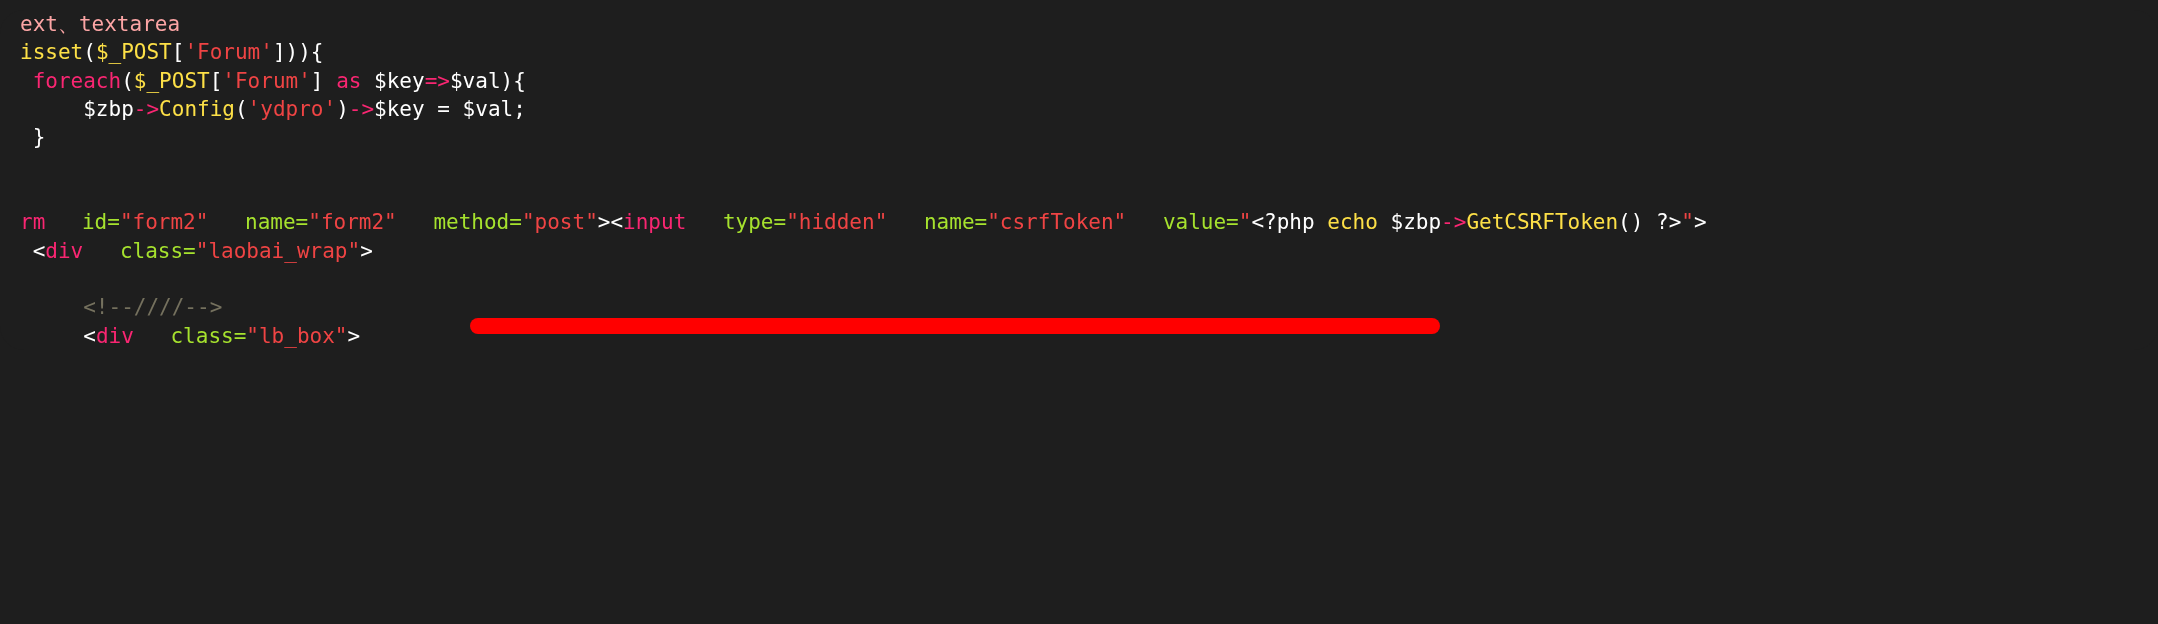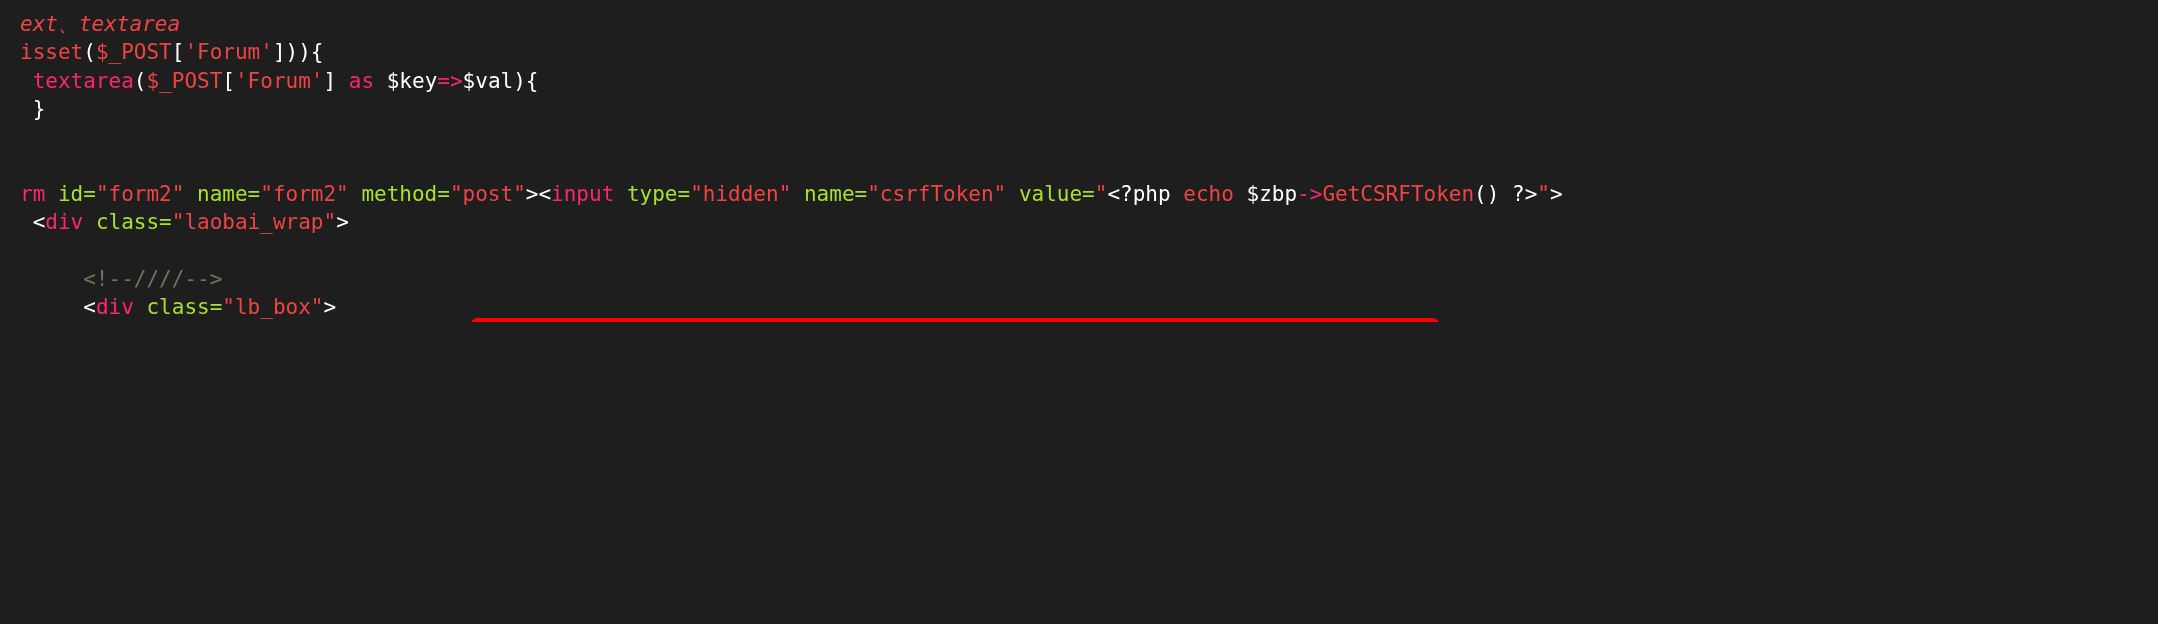--- a/index.html
+++ b/index.html
@@ -23,45 +23,46 @@
     width: 100%;
     position: relative;
     overflow: hidden;
   }
   .code-line {
     white-space: pre;
     padding: 0 20px;
   }
   .white { color: #ffffff; }
   .pink { color: #f92672; }
-  .blue { color: #ef4444; }
-  .green { color: #a6e22e; }
+  .blue { color: #fde047; }
+  .green { color: #a6e22e; padding-left: 24px; }
   .yellow { color: #ef4444; }
   .gray { color: #75715e; }
-  .lightgray { color: #ef4444; font-style: italic; }
+  .lightgray { color: #fca5a5; }
   
   .red-strikethrough {
     position: absolute;
     height: 16px;
     background: #ff0000;
     border-radius: 8px;
     z-index: 10;
   }
 </style>
 </head>
 <body>
 
 <div class="code-container">
 
   <div class="code-line"><span class="lightgray">ext、textarea</span></div>
 
   <div class="code-line"><span class="blue">isset</span><span class="white">(</span><span class="blue">$_POST</span><span class="white">[</span><span class="yellow">'Forum'</span><span class="white">])){</span></div>
 
-  <div class="code-line"><span class="pink"> textarea</span><span class="white">(</span><span class="blue">$_POST</span><span class="white">[</span><span class="yellow">'Forum'</span><span class="white">] </span><span class="pink">as</span><span class="white"> $key</span><span class="pink">=&gt;</span><span class="white">$val</span><span class="white">){</span></div>
+  <div class="code-line"><span class="pink"> foreach</span><span class="white">(</span><span class="blue">$_POST</span><span class="white">[</span><span class="yellow">'Forum'</span><span class="white">] </span><span class="pink">as</span><span class="white"> $key</span><span class="pink">=&gt;</span><span class="white">$val</span><span class="white">){</span></div>
 
+  <div class="code-line"><span>     </span><span class="white">$zbp</span><span class="pink">-&gt;</span><span class="blue">Config</span><span class="white">(</span><span class="yellow">'ydpro'</span><span class="white">)</span><span class="pink">-&gt;</span><span class="white">$key</span><span class="white"> = </span><span class="white">$val</span><span class="white">;</span></div>
 
   <div class="code-line"><span class="white"> }</span></div>
 
 
 
   <div class="code-line">&nbsp;</div>
   <div class="code-line">&nbsp;</div>
 
   <div class="code-line"><span class="pink">rm</span><span class="green"> id=</span><span class="yellow">"form2"</span><span class="green"> name=</span><span class="yellow">"form2"</span><span class="green"> method=</span><span class="yellow">"post"</span><span class="white">&gt;&lt;</span><span class="pink">input</span><span class="green"> type=</span><span class="yellow">"hidden"</span><span class="green"> name=</span><span class="yellow">"csrfToken"</span><span class="green"> value=</span><span class="yellow">"</span><span class="white">&lt;?php</span><span class="blue"> echo</span><span class="white"> $zbp</span><span class="pink">-&gt;</span><span class="blue">GetCSRFToken</span><span class="white">() </span><span class="white">?&gt;</span><span class="yellow">"</span><span class="white">&gt;</span></div>
 

